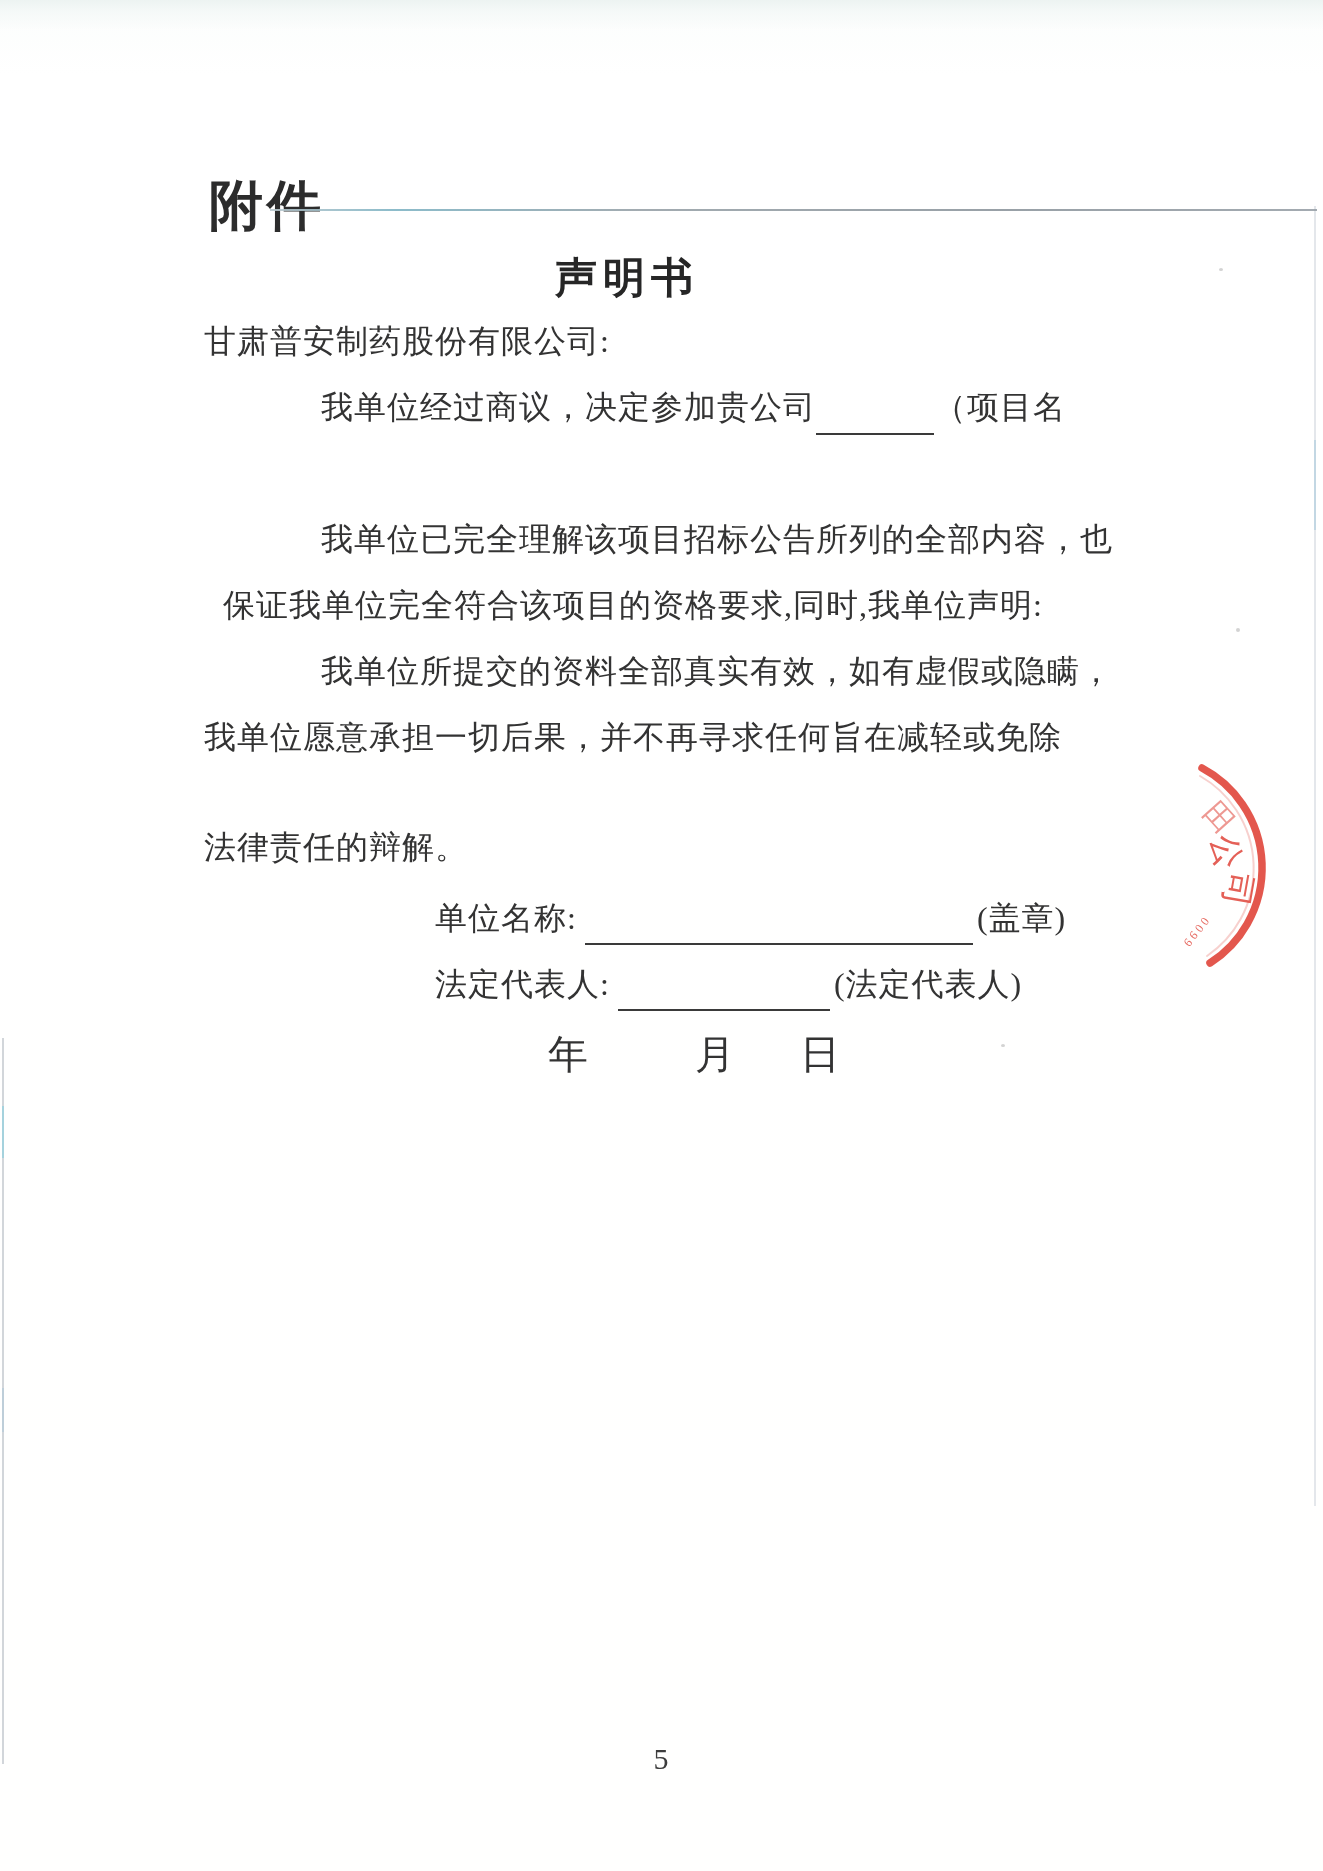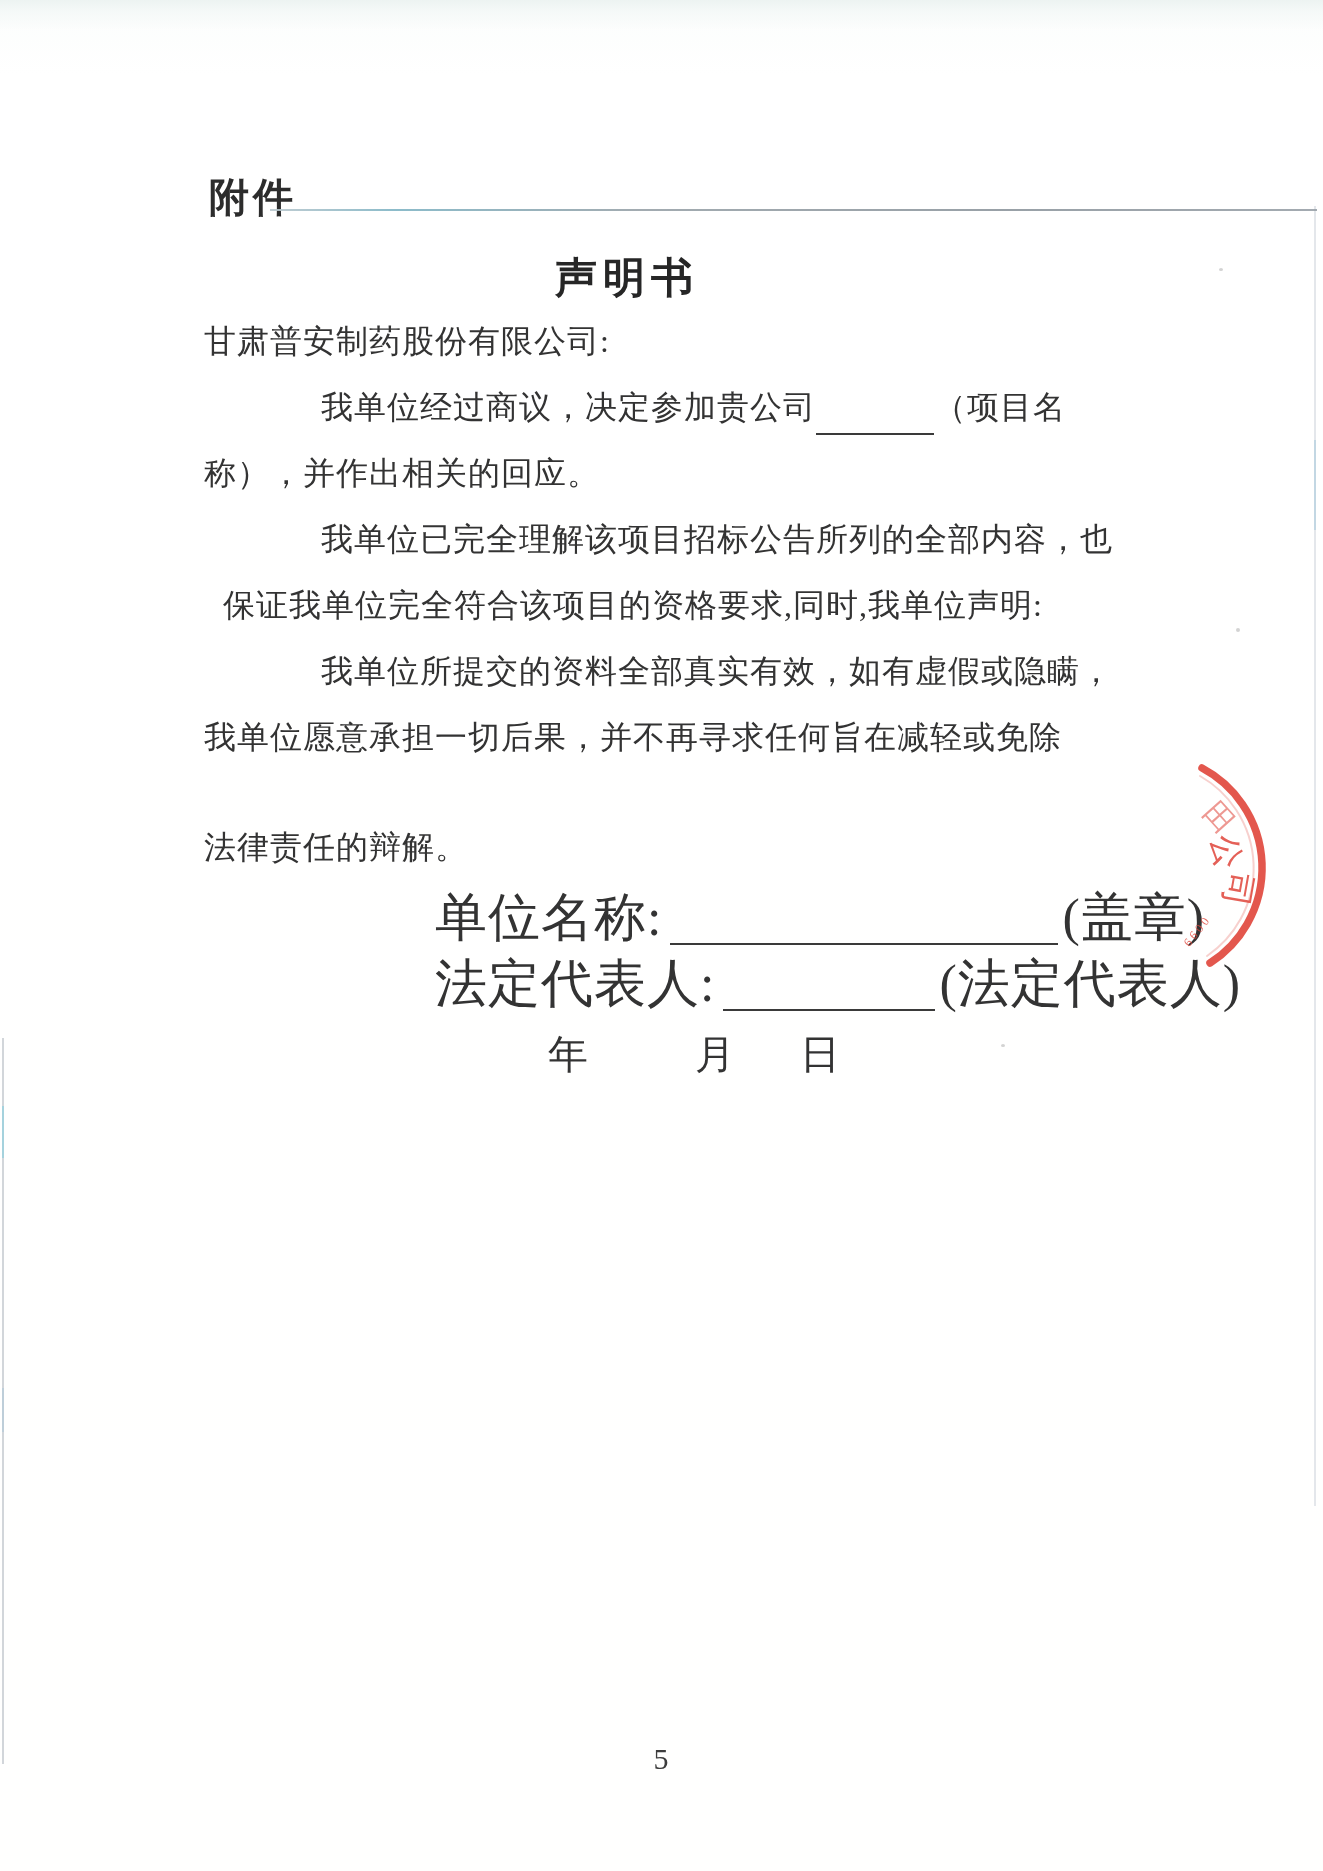--- a/index.html
+++ b/index.html
@@ -17,36 +17,36 @@
   .edge-line-left{position:absolute;left:2px;top:1038px;width:2px;height:726px;background:#b4bac2;opacity:.6;}
   .edge-line-left-cyan1{position:absolute;left:2px;top:1106px;width:2px;height:52px;background:#7fd0e0;opacity:.55;}
   .edge-line-left-cyan2{position:absolute;left:2px;top:1388px;width:2px;height:44px;background:#9fc2d8;opacity:.4;}
   .edge-line-right{position:absolute;left:1314px;top:206px;width:2px;height:1300px;background:#c9d0d8;opacity:.5;}
   .edge-line-right-blue{position:absolute;left:1314px;top:440px;width:2px;height:90px;background:#9cc4da;opacity:.45;}
   .speck{position:absolute;border-radius:50%;background:#a8a8a8;opacity:.5;}
   .speck.s1{left:1219px;top:268px;width:4px;height:3px;}
   .speck.s2{left:1236px;top:628px;width:4px;height:4px;}
   .speck.s3{left:1001px;top:1044px;width:4px;height:3px;}
   
-  .attachment{position:absolute;left:209px;top:170px;font-size:40px;font-weight:600;letter-spacing:4px;color:#2c2c2c;}
+  .attachment{position:absolute;left:209px;top:170px;font-size:54px;font-weight:600;letter-spacing:4px;color:#2c2c2c;}
   .header-rule{position:absolute;left:270px;top:209px;width:1047px;height:2px;
     background:linear-gradient(90deg,#b9c7cd 0%,#7fb4c4 12%,#98a2a8 35%,#8d969d 70%,#99a1a8 100%);
     opacity:.9;}
   .doc-title{position:absolute;left:0;top:250px;width:1254px;text-align:center;
     font-size:42px;font-weight:700;letter-spacing:6px;color:#262626;}
   
   .bline{position:absolute;font-size:32px;line-height:46px;white-space:nowrap;letter-spacing:1px;color:#333;}
   .x-margin{left:204px;}
   .x-indent{left:288px;margin-left:33px;}
   .y1{top:318px;} .y2{top:384px;} .y3{top:450px;} .y4{top:516px;}
   .y5{top:582px;margin-left:19px;} .y6{top:648px;} .y7{top:714px;} .y8{top:824px;}
   .blank-inline{display:inline-block;width:118px;height:44px;border-bottom:2px solid #3a3a3a;
     vertical-align:bottom;margin-bottom:-5px;}
   
-  .sig-row{position:absolute;display:flex;align-items:flex-end;font-size:52px;line-height:46px;
+  .sig-row{position:absolute;display:flex;align-items:flex-end;font-size:32px;line-height:46px;
     white-space:nowrap;letter-spacing:1px;color:#333;}
   .sig-row.r1{left:435px;top:895px;}
   .sig-row.r2{left:435px;top:961px;}
   .sig-blank{display:inline-block;border-bottom:2px solid #3a3a3a;height:46px;margin:0 4px -4px 8px;}
   .sig-blank.w1{width:388px;}
   .sig-blank.w2{width:212px;}
   .date-row{position:absolute;top:1027px;left:0;width:1323px;height:50px;font-size:40px;color:#333;}
   .date-row span{position:absolute;top:0;}
   .date-year{left:548px;} .date-month{left:695px;} .date-day{left:800px;}
   
@@ -71,21 +71,20 @@
   <div class="speck s3"></div>
 
   <div class="attachment">附件</div>
   <div class="header-rule"></div>
   <div class="doc-title">声明书</div>
 
   <div class="bline x-margin y1">甘肃普安制药股份有限公司:</div>
 
   <div class="bline x-indent y2"><span>我单位经过商议，决定参加贵公司</span><span class="blank-inline"></span><span>（项目名</span></div>
 
-  <div class="bline x-margin y3">称），并作出相关的回应。</div>
   <div class="bline x-indent y4">我单位已完全理解该项目招标公告所列的全部内容，也</div>
   <div class="bline x-margin y5">保证我单位完全符合该项目的资格要求,同时,我单位声明:</div>
   <div class="bline x-indent y6">我单位所提交的资料全部真实有效，如有虚假或隐瞒，</div>
   <div class="bline x-margin y7">我单位愿意承担一切后果，并不再寻求任何旨在减轻或免除</div>
   <div class="bline x-margin y8">法律责任的辩解。</div>
 
   <div class="sig-row r1">
       <span>单位名称:</span>
       <span class="sig-blank w1"></span>
       <span>(盖章)</span>

